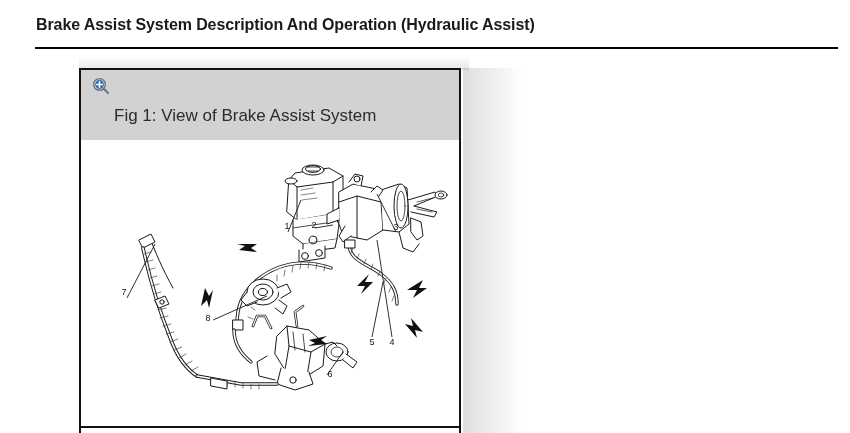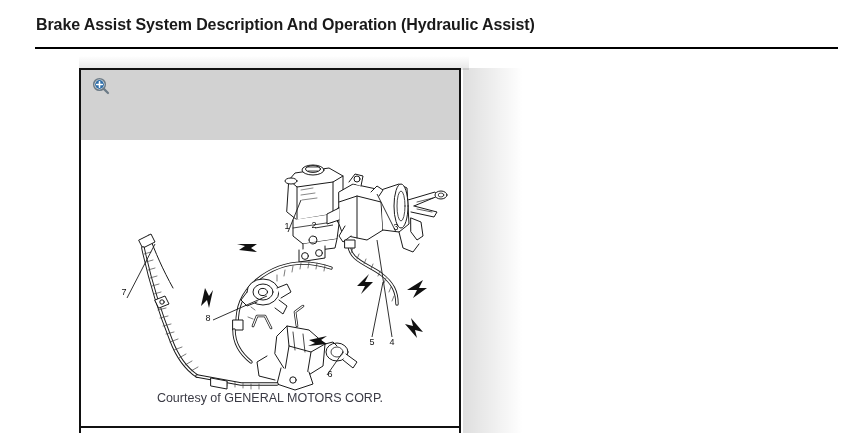--- a/index.html
+++ b/index.html
@@ -137,20 +137,21 @@
 
     <span id="zoom-icon">
       <svg width="18" height="18" viewBox="0 0 18 18">
         <circle cx="7.5" cy="7.5" r="5.8" fill="#e9e9e9" stroke="#6b7a86" stroke-width="1.5"></circle>
         <circle cx="7.5" cy="7.5" r="4.4" fill="#2f6ea8"></circle>
         <path d="M7.5 4.7 v5.6 M4.7 7.5 h5.6" stroke="#ffffff" stroke-width="1.6" stroke-linecap="round"></path>
         <path d="M11.6 11.6 L16 16" stroke="#6b7a86" stroke-width="2.2" stroke-linecap="round"></path>
       </svg>
     </span>
 
+    <div id="figure-caption-top">Fig 1: View of Brake Assist System</div>
   </div>
 
   <div id="diagram-area">
     <svg id="diagram-svg" width="378" height="251" viewBox="0 0 378 251">
       <g fill="none" stroke="#1a1a1a" stroke-width="1" stroke-linejoin="round" stroke-linecap="round">
 
         <path d="M208 40 L214 33 L248 28 L262 36 L262 62 L252 74 L216 80 L206 72 Z" fill="#ffffff"></path>
         <path d="M208 40 L216 47 L252 42 L262 36"></path>
         <path d="M216 47 L216 80"></path>
         <path d="M252 42 L252 74"></path>
@@ -292,15 +293,14 @@
         <text x="315" y="90">3</text>
         <text x="311" y="205">4</text>
         <text x="291" y="205">5</text>
         <text x="249" y="237">6</text>
         <text x="43" y="155">7</text>
         <text x="127" y="181">8</text>
       </g>
     </svg>
   </div>
 
-  <div id="figure-courtesy">Courtesy of GENERAL MOTORS CORP.</div>
 </div>
 <div id="frame-bottom-rule"></div>
 
 </body></html>

